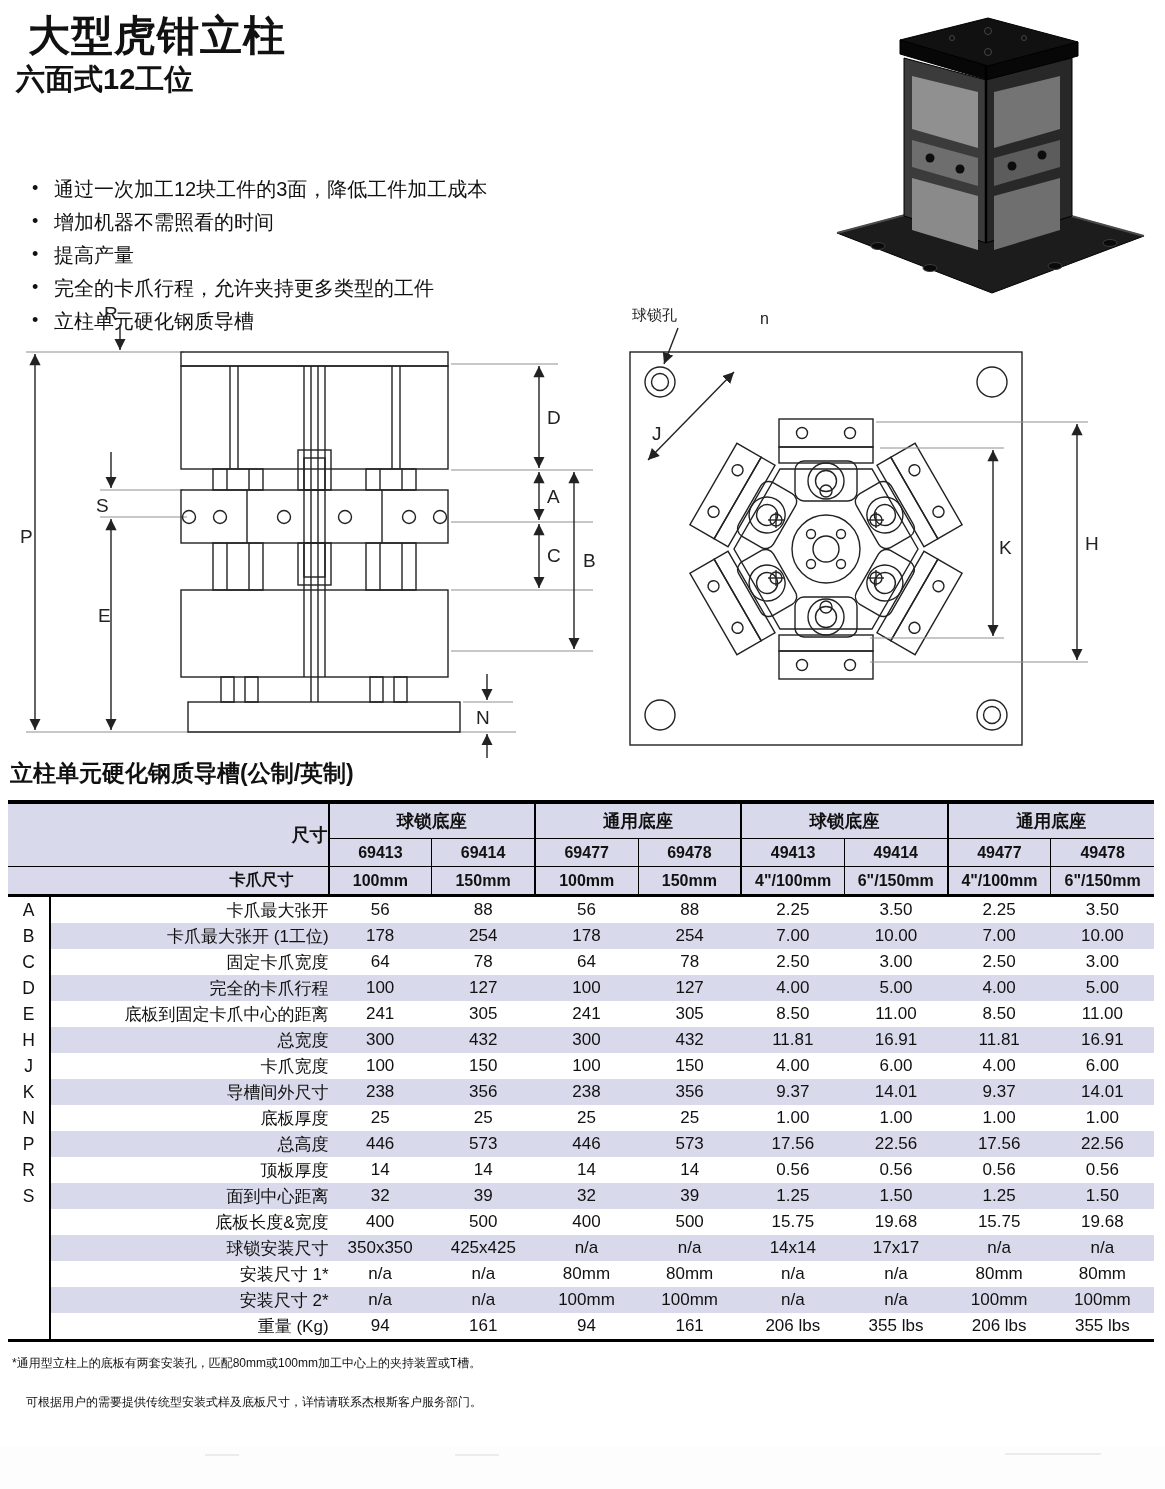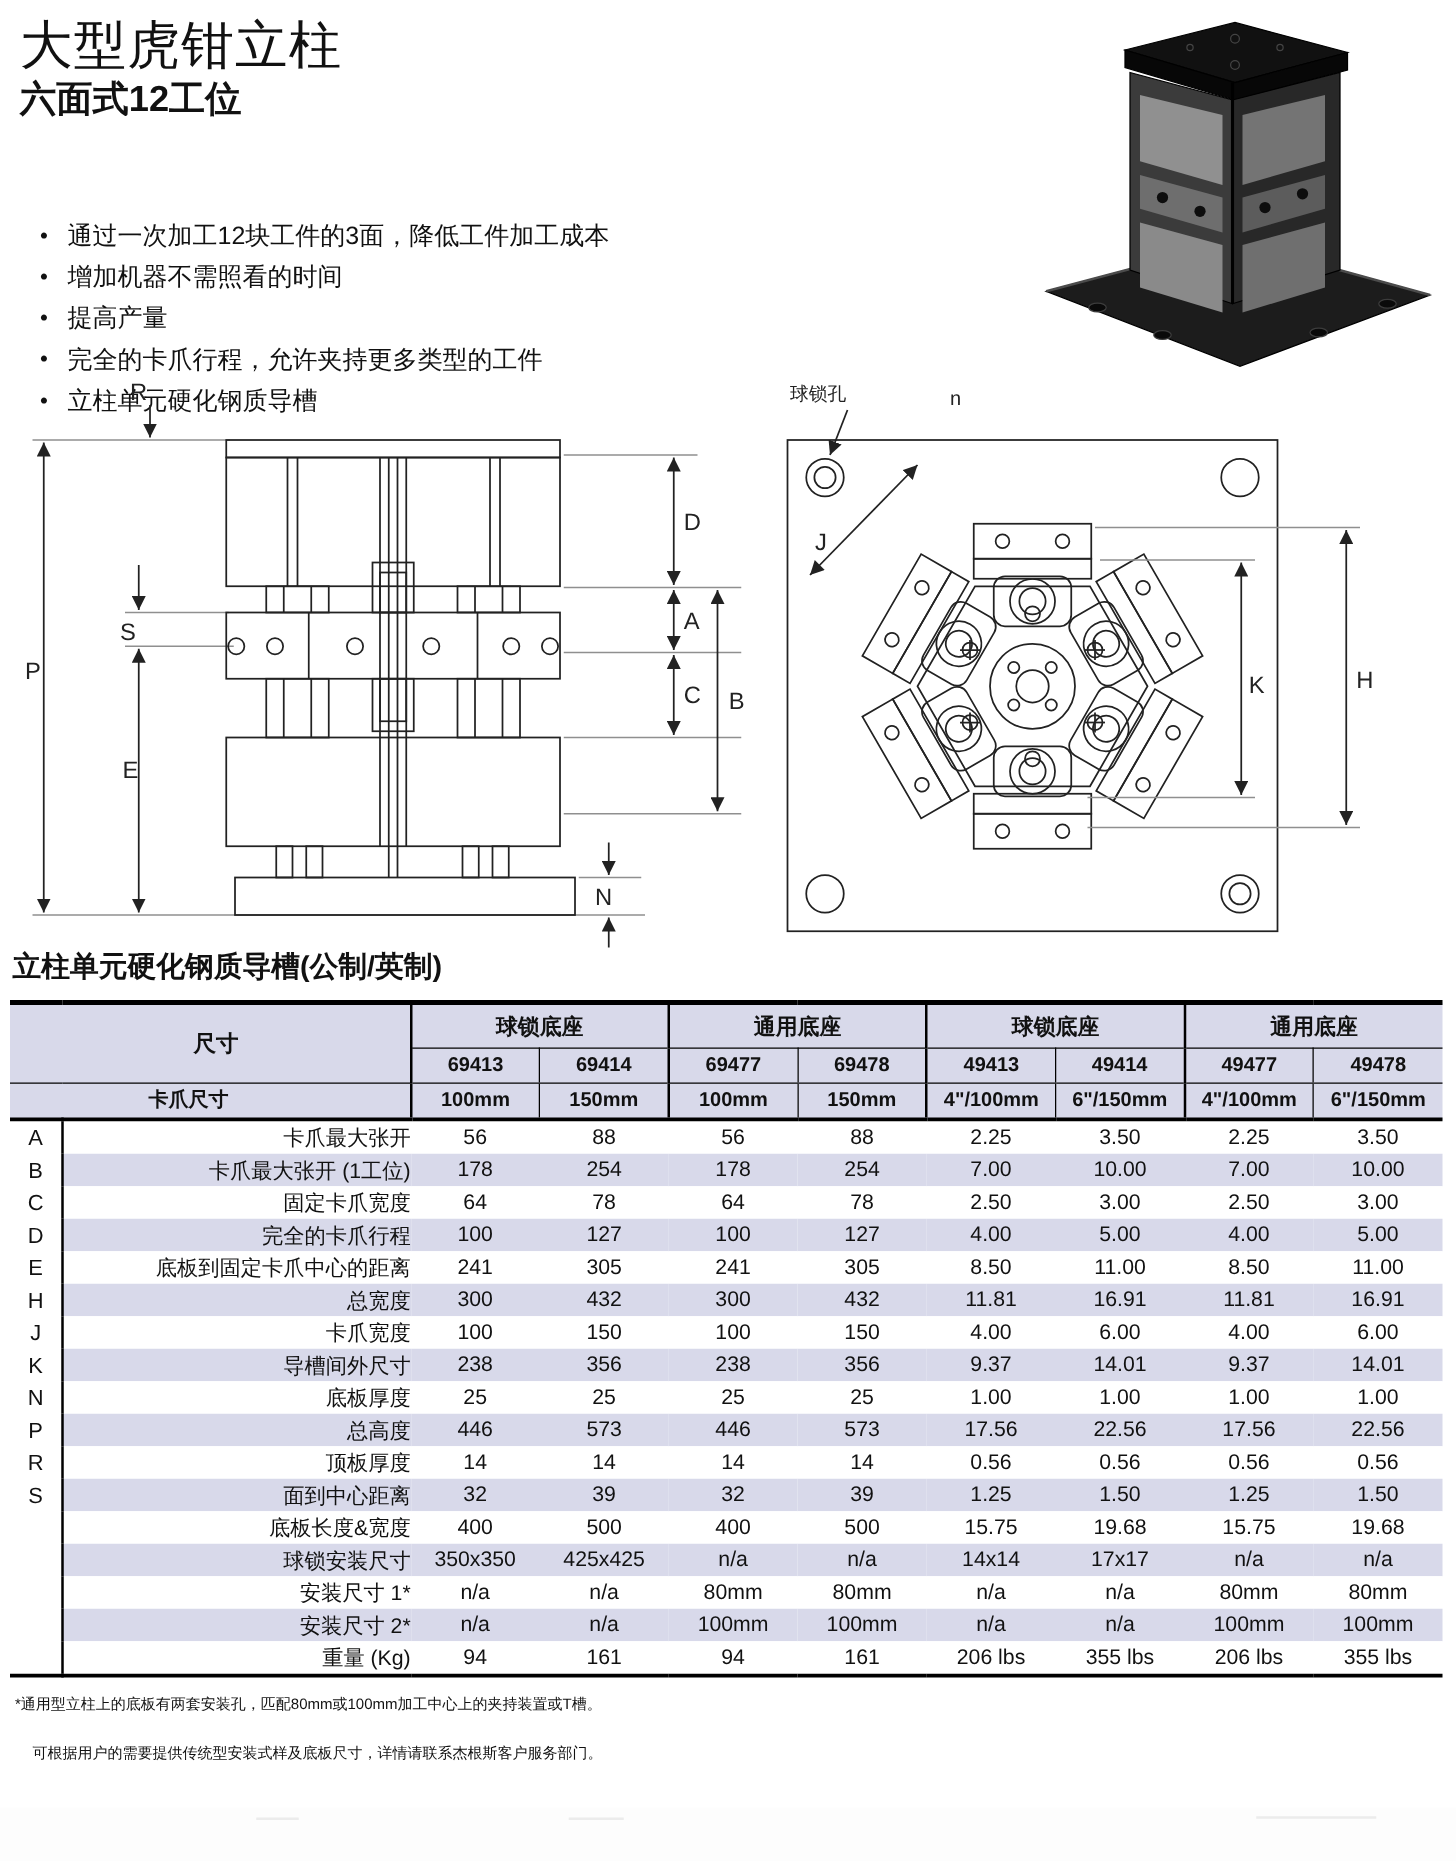--- a/index.html
+++ b/index.html
@@ -1,44 +1,44 @@
 <!DOCTYPE html>
 <html><head>
 <meta charset="utf-8">
 <style>
   html,body{margin:0;padding:0;background:#fff;}
   #page{position:relative;width:1165px;height:1489px;background:#fff;overflow:hidden;
         font-family:"Liberation Sans","DejaVu Sans",sans-serif;color:#111;}
   .abs{position:absolute;}
-  .title{left:16px;top:8px;font-size:42px;font-weight:normal;letter-spacing:1px;}
+  .title{left:28px;top:8px;font-size:42px;font-weight:bold;letter-spacing:1px;}
   .subtitle{left:16px;top:60px;font-size:29px;font-weight:bold;}
   .intro{left:16px;top:102px;width:620px;font-size:20px;line-height:32px;}
   .intro .l1{text-indent:2em;}
   .bullets{left:32px;top:172px;width:620px;font-size:20px;line-height:26px;
            list-style:none;margin:0;padding:0;}
   .bullets li{margin:4px 0 7px 0;padding-left:22px;position:relative;}
   .bullets li::before{content:"•";position:absolute;left:0;top:-1px;font-size:18px;}
   .table-title{left:10px;top:758px;font-size:23px;font-weight:bold;}
   .tablewrap{left:8px;top:800px;}
   table.spec{border-collapse:collapse;table-layout:fixed;width:1146px;
              border-top:4px solid #000;border-bottom:3px solid #000;font-size:17px;}
   table.spec th,table.spec td{padding:0;font-weight:normal;}
   .spec thead th{background:#d8d9ea;font-weight:bold;height:26px;text-align:center;}
-  .spec th.dim{text-align:center;padding-left:10px;font-size:18px;
+  .spec th.dim{text-align:right;padding-left:10px;font-size:18px;
                border-right:2px solid #000;border-bottom:1.5px solid #000;}
   .spec tr.grp-row th.grp{height:34px;font-size:17.5px;
                border-bottom:1.5px solid #000;border-left:1.5px solid #000;}
   .spec tr.grp-row th.grp.gsep{border-left:2.5px solid #000;}
   .spec tr.pn-row th.pn{height:27px;font-size:16px;border-left:1.5px solid #000;
                border-bottom:1.5px solid #000;}
   .spec tr.pn-row th.pn.gsep{border-left:2.5px solid #000;}
   .spec tr.jaw-row th{height:27px;font-size:16px;border-bottom:3px solid #000;}
   .spec tr.jaw-row th.jv{border-left:1.5px solid #000;}
   .spec tr.jaw-row th.jv.gsep{border-left:2.5px solid #000;}
-  .spec th.jawlabel{padding-right:34px;font-size:17.5px;
+  .spec th.jawlabel{text-align:right;padding-right:34px;font-size:17.5px;
                border-right:2px solid #000;}
   .spec tbody td{height:26px;font-size:17px;background:#fff;}
   .spec tbody td.letter{text-align:center;border-right:2px solid #000;font-size:17.5px;}
   .spec tbody td.name{text-align:right;padding-left:8px;}
   .spec tbody td.val{text-align:center;}
   .spec tbody tr.shaded td.name,.spec tbody tr.shaded td.val{background:#d8d9ea;}
   .footnotes{left:12px;top:1344px;font-size:12px;line-height:39px;width:1140px;}
   .footnotes .f2{padding-left:14px;}
   .ghost-strip{left:0;top:1446px;width:1165px;height:43px;background:#fdfdfd;}
   .ghost{position:absolute;background:#ececec;height:2px;}

